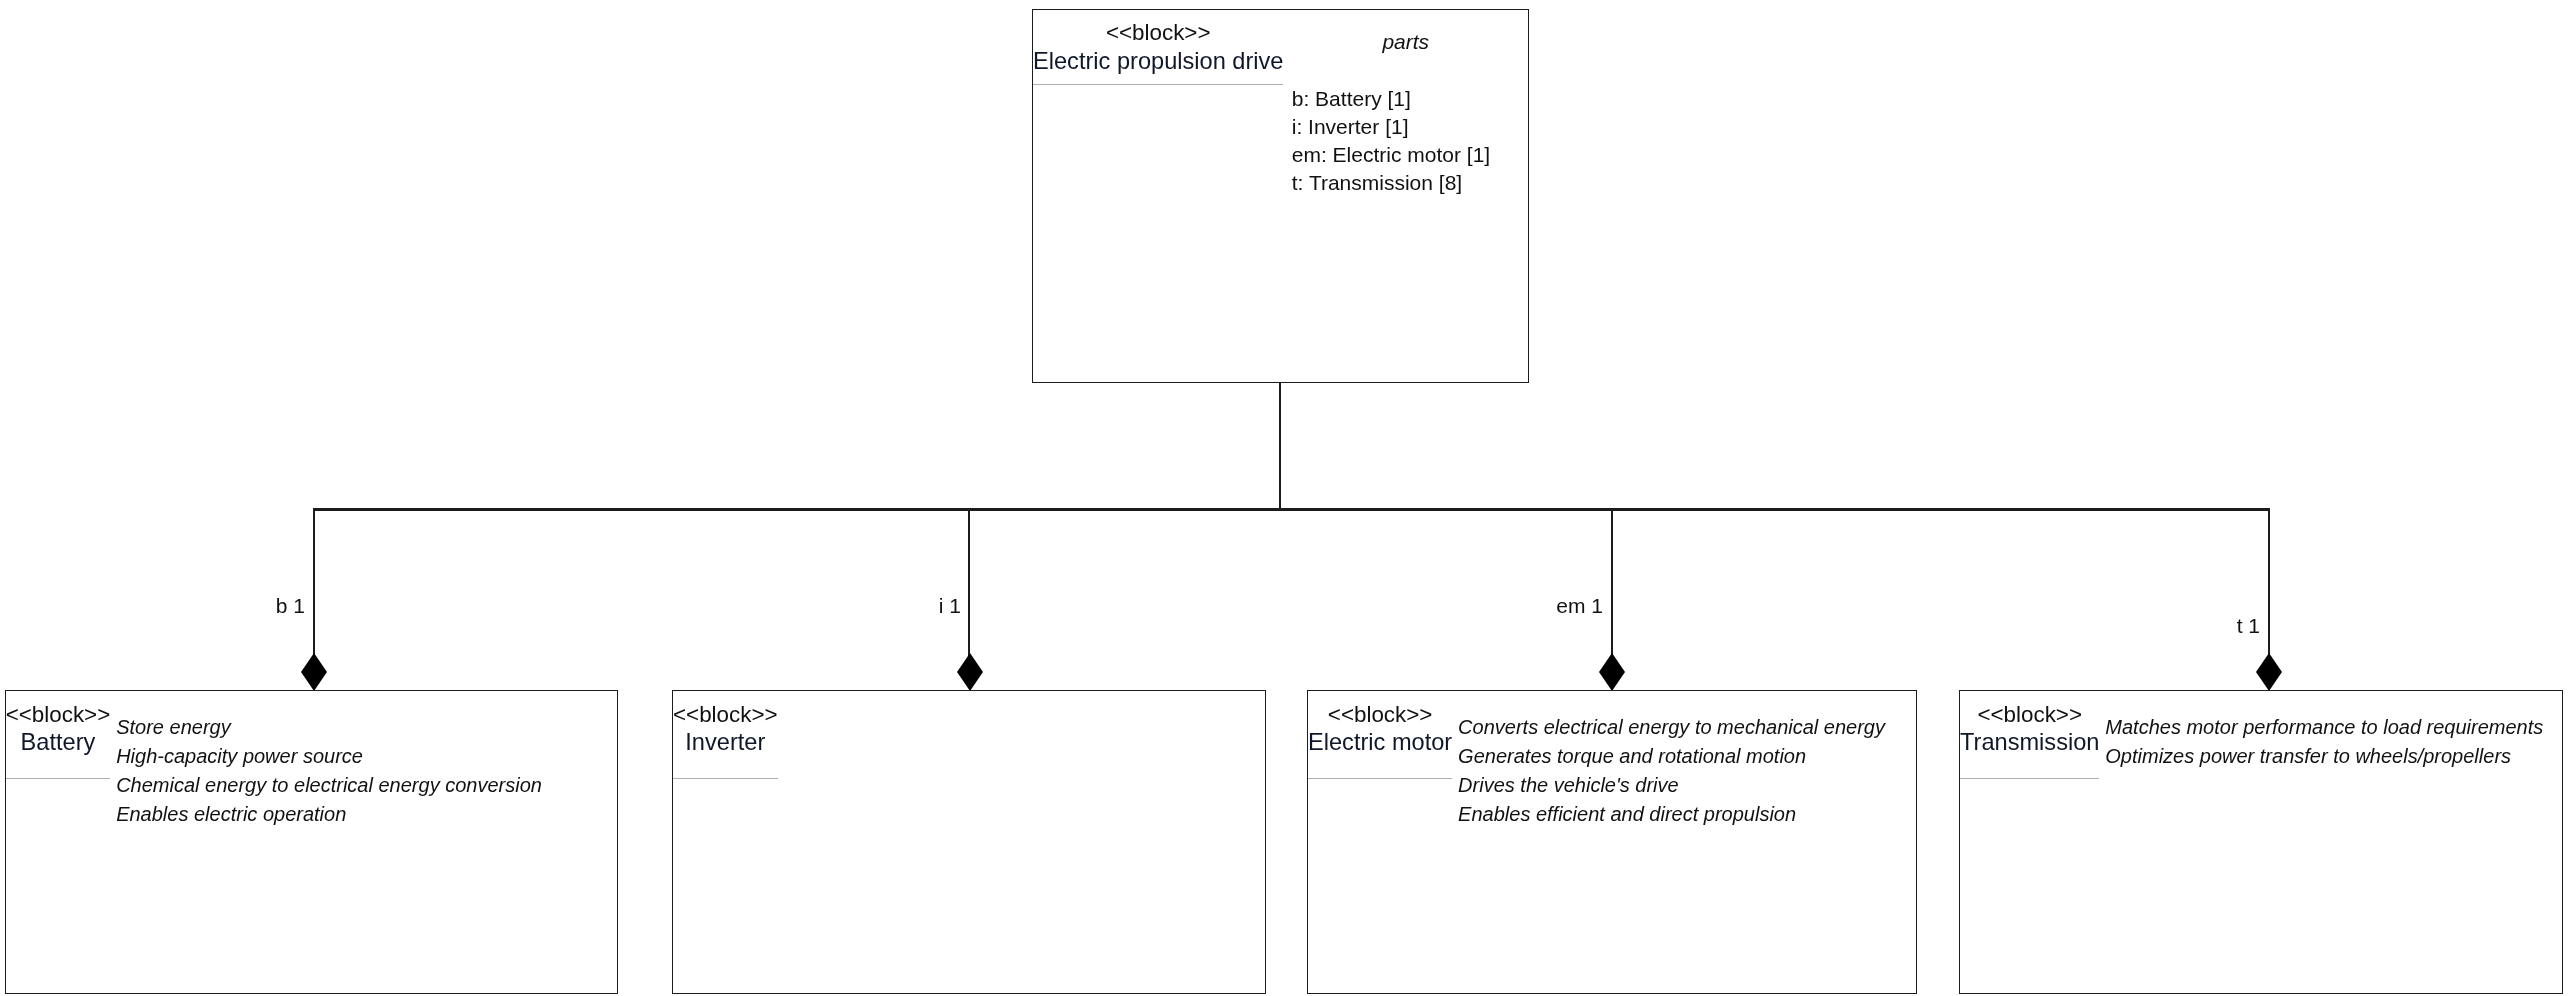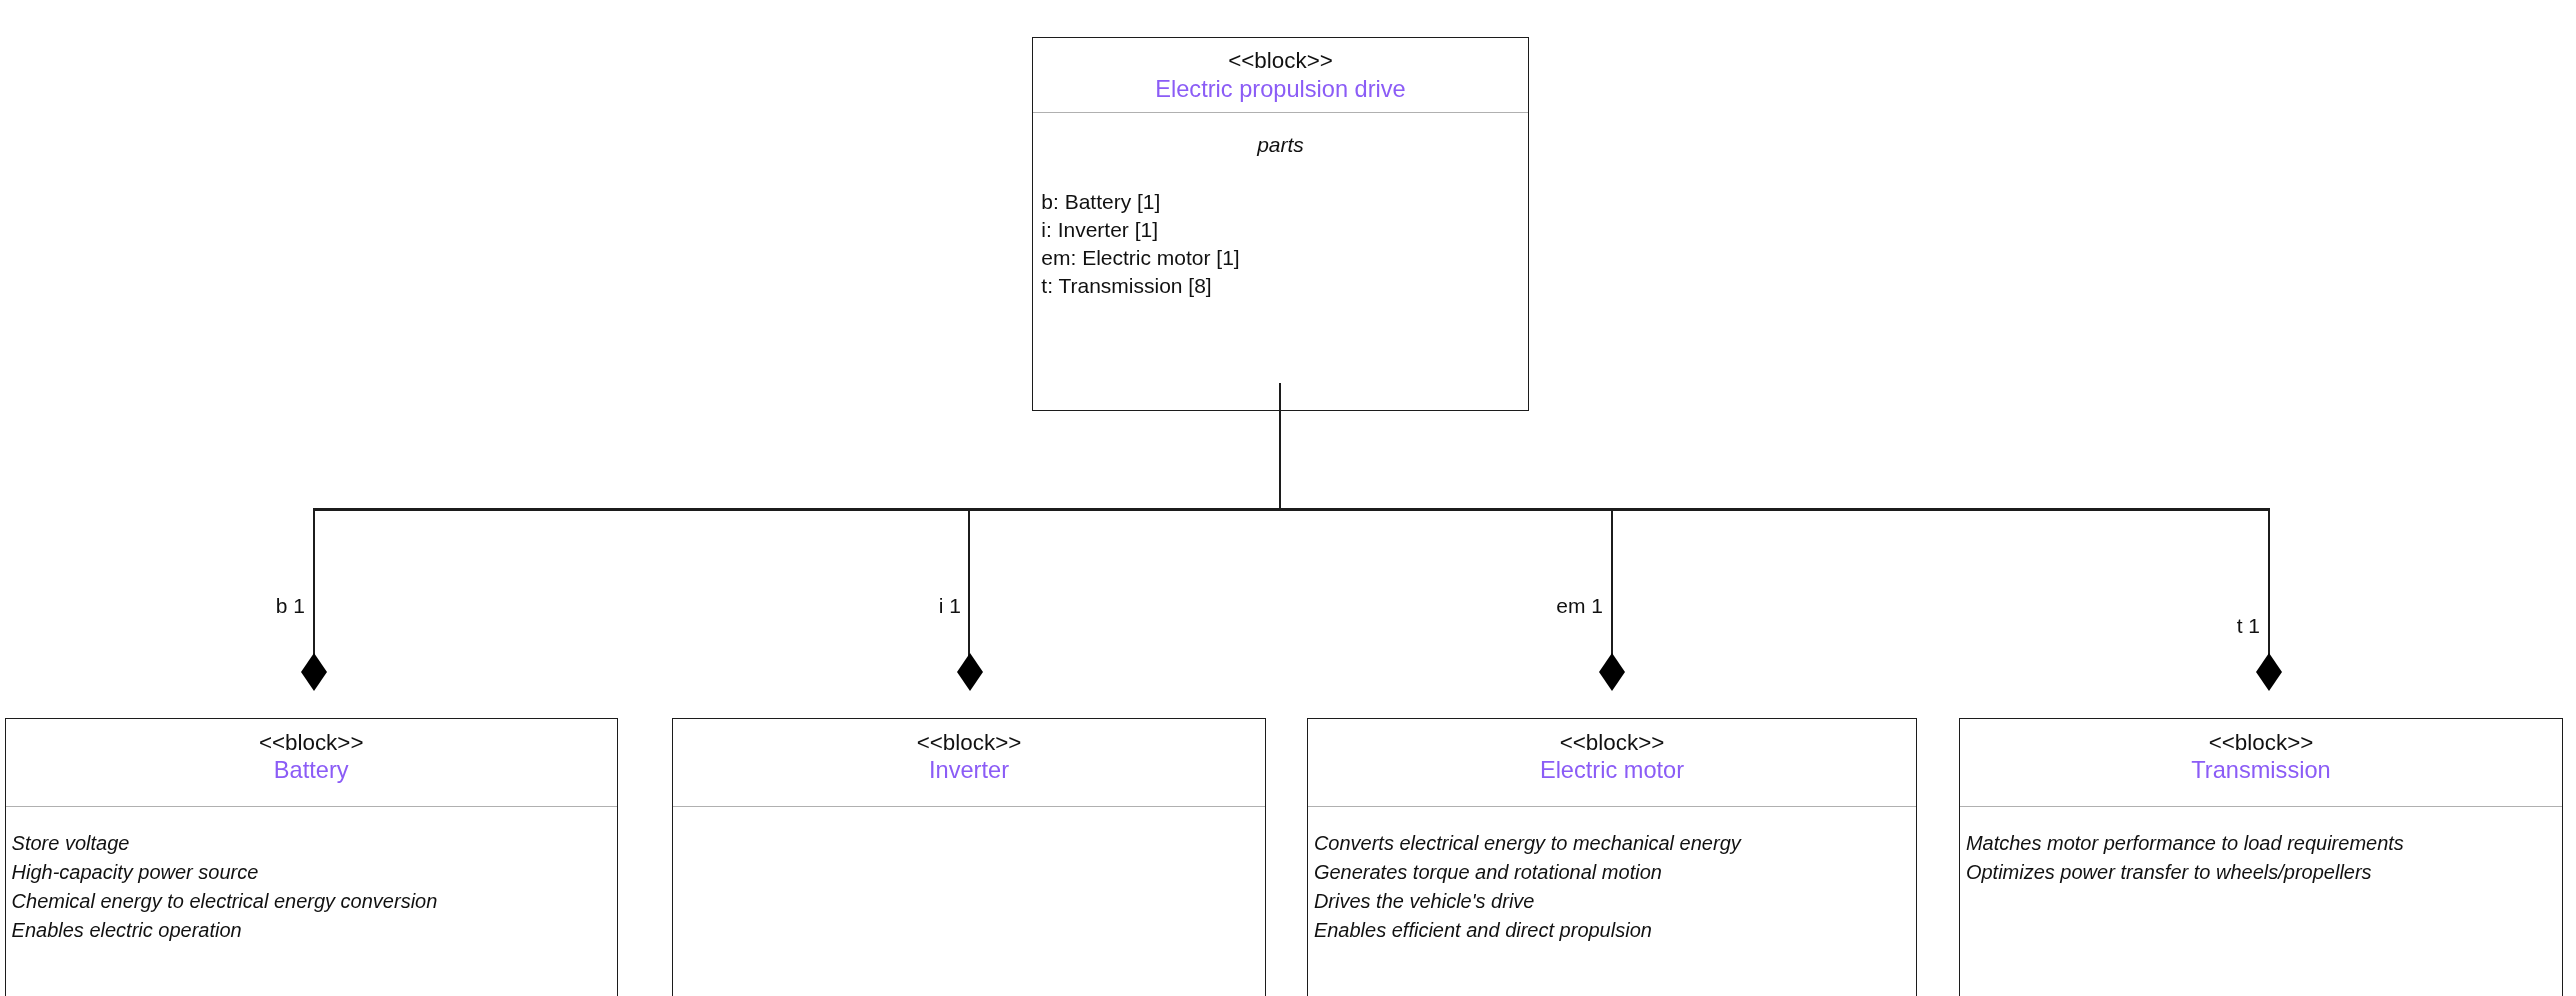--- a/index.html
+++ b/index.html
@@ -17,22 +17,21 @@
     overflow: hidden;
   }
 
   
   .block {
     position: absolute;
     box-sizing: border-box;
     background: #ffffff;
     border: 1.8px solid #1c1c1c;
     display: flex;
-    flex-direction: column;
-    margin-top: 28px;
+    flex-direction: row;
   }
   .block-header {
     box-sizing: border-box;
     flex: none;
     display: flex;
     flex-direction: column;
     align-items: center;
     justify-content: flex-start;
     border-bottom: 1.8px solid #b0b0b0;
     padding-top: 10.6px;
@@ -40,21 +39,21 @@
   .stereotype {
     font-size: 22.4px;
     line-height: 1.18;
     color: #111111;
     text-align: center;
     letter-spacing: 0px;
   }
   .block-name {
     font-size: 23.6px;
     line-height: 1.2;
-    color: #8b5cf6;
+    color: #0f172a;
     text-align: center;
   }
   .block-body {
     box-sizing: border-box;
     flex: 1 1 auto;
     position: relative;
     padding: 0;
   }
 
   
@@ -179,21 +178,21 @@
   <div class="diamond" style="left:2269px; top:653px;"></div>
   <div class="role-label" style="left:2260px; top:614px;">t 1</div>
 
   <div class="block" style="left:4.7px; top:690px; width:613px; height:304px;">
     <div class="block-header" style="height:88px;">
       <div class="stereotype">&lt;&lt;block&gt;&gt;</div>
       <div class="block-name">Battery</div>
     </div>
     <div class="block-body">
       <ul class="feature-list">
-        <li>Store voltage</li>
+        <li>Store energy</li>
         <li>High-capacity power source</li>
         <li>Chemical energy to electrical energy conversion</li>
         <li>Enables electric operation</li>
       </ul>
     </div>
   </div>
 
   <div class="block" style="left:672px; top:690px; width:594px; height:304px;">
     <div class="block-header" style="height:88px;">
       <div class="stereotype">&lt;&lt;block&gt;&gt;</div>

